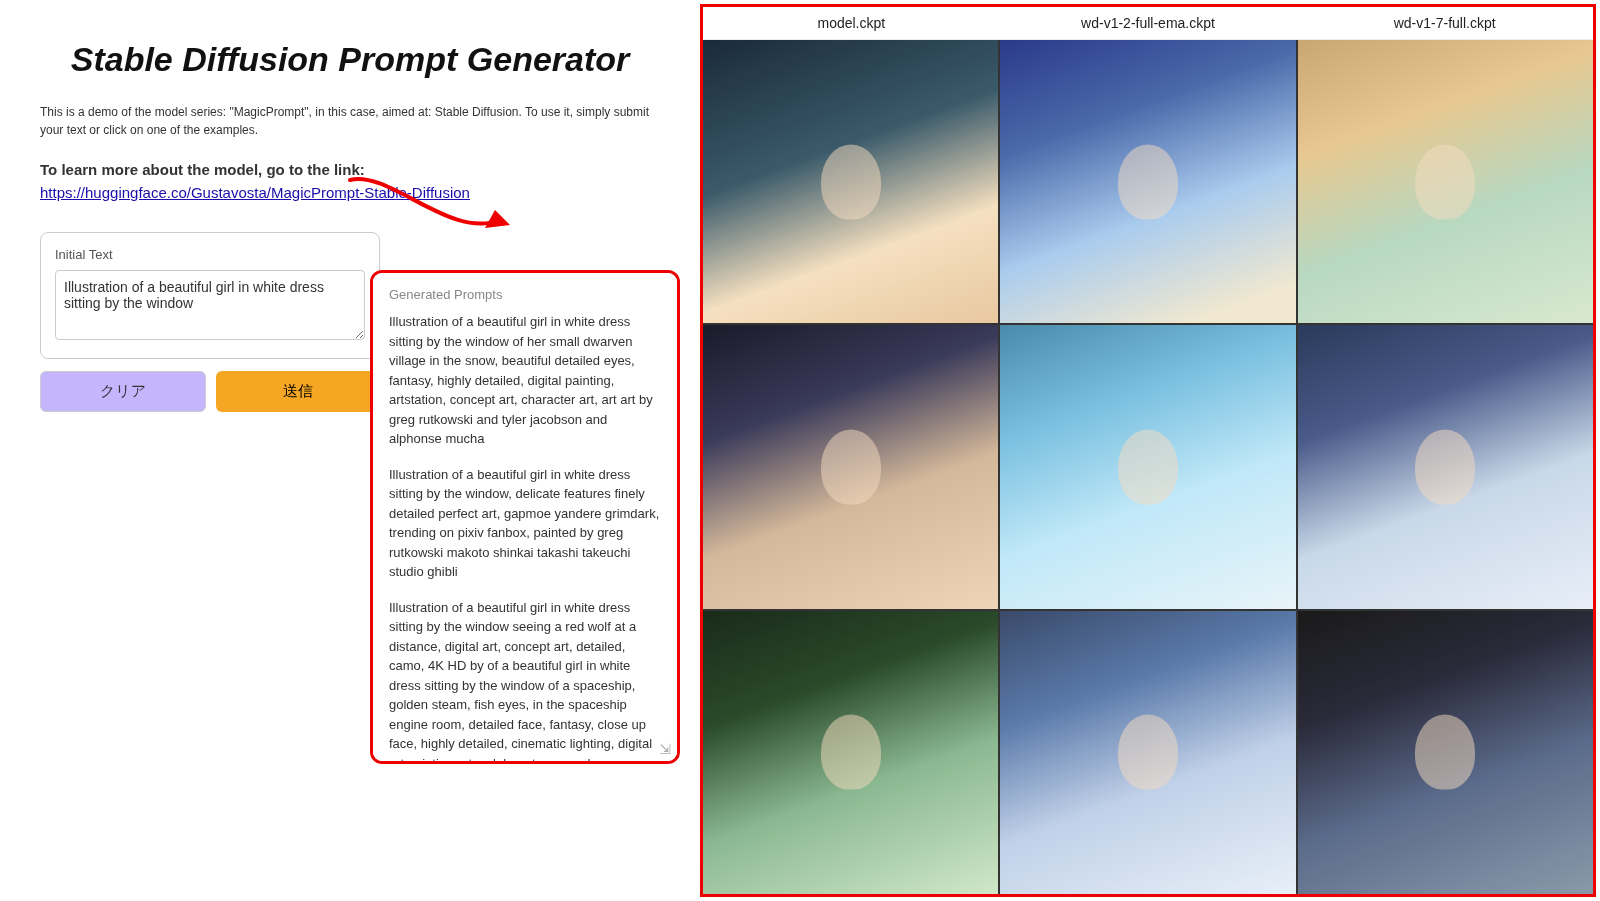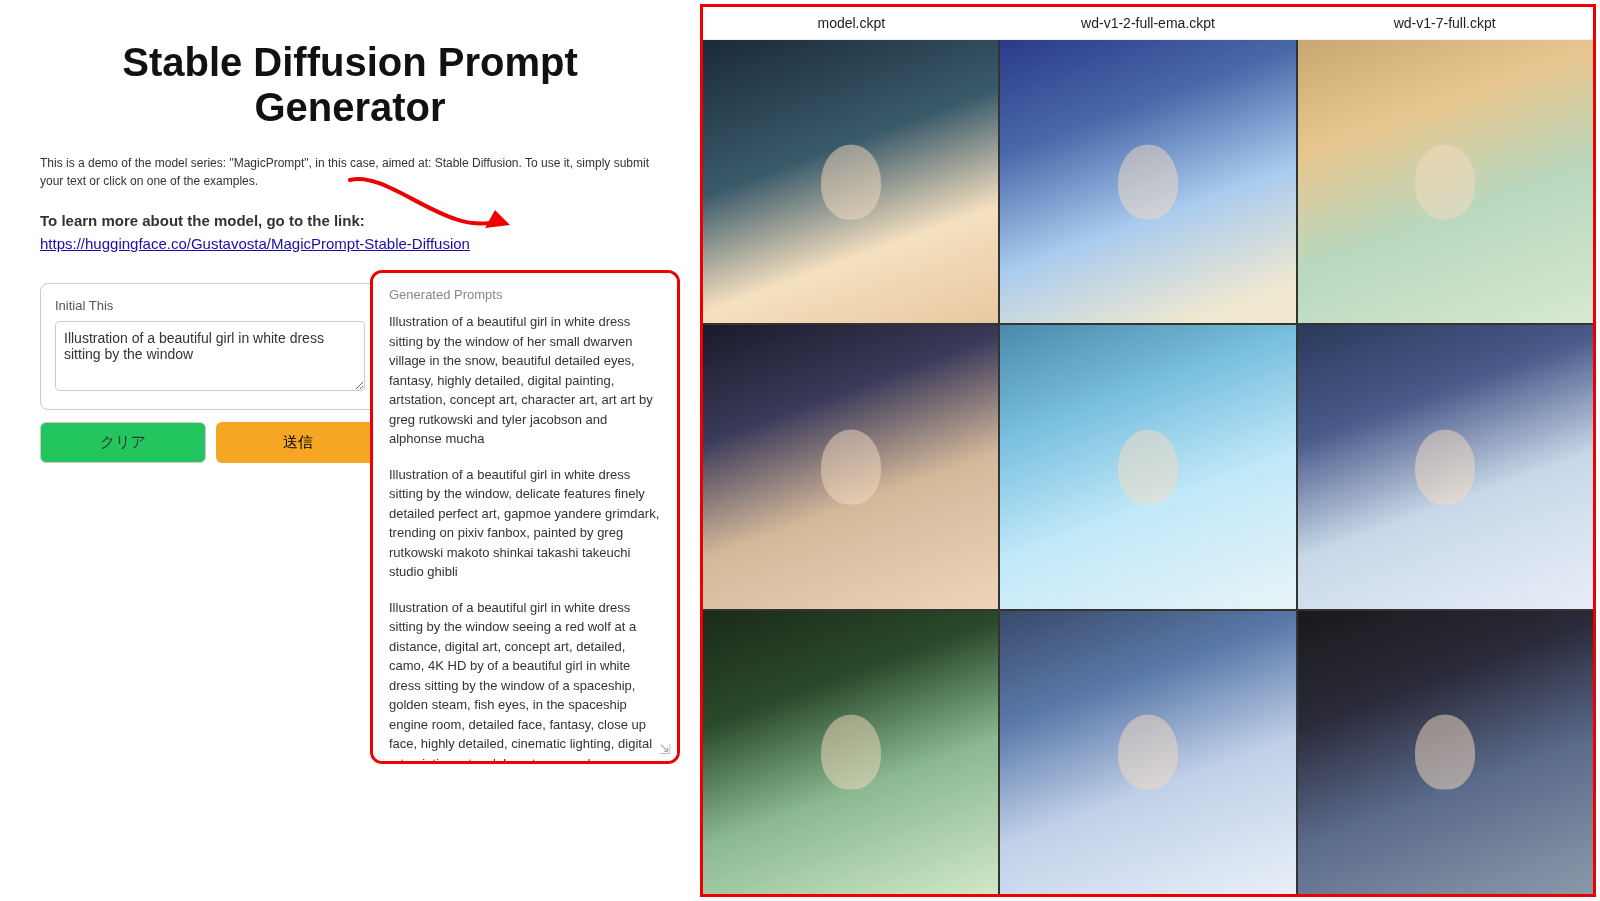--- a/index.html
+++ b/index.html
@@ -16,25 +16,26 @@
     .left-panel {
       width: 700px;
       min-width: 700px;
       padding: 40px 40px 20px 40px;
       display: flex;
       flex-direction: column;
       position: relative;
     }
 
     .page-title {
-      font-size: 40px;
+      font-size: 34px;
       font-weight: bold;
       text-align: center;
       color: #111;
       margin-bottom: 24px;
+      font-style: italic;
     }
 
     .description {
       font-size: 12px;
       color: #333;
       line-height: 1.5;
       margin-bottom: 20px;
     }
 
     .learn-more {
@@ -85,21 +86,21 @@
       gap: 10px;
       width: 340px;
     }
 
     .btn-clear {
       flex: 1;
       padding: 10px;
       font-size: 15px;
       border: 1px solid #ccc;
       border-radius: 6px;
-      background: #22c55e;
+      background: #c4b5fd;
       cursor: pointer;
       color: #333;
     }
 
     .btn-send {
       flex: 1;
       padding: 10px;
       font-size: 15px;
       border: none;
       border-radius: 6px;
@@ -227,21 +228,21 @@
   <h1 class="page-title">Stable Diffusion Prompt Generator</h1>
 
   <p class="description">This is a demo of the model series: "MagicPrompt", in this case, aimed at: Stable Diffusion. To use it, simply submit your text or click on one of the examples.</p>
 
   <p class="learn-more">
     <strong>To learn more about the model, go to the link:</strong>
     <a href="#">https://huggingface.co/Gustavosta/MagicPrompt-Stable-Diffusion</a>
   </p>
 
   <div class="input-section">
-    <div class="input-label">Initial This</div>
+    <div class="input-label">Initial Text</div>
     <textarea class="input-textarea" placeholder="Illustration of a beautiful girl in white dress sitting by the window" style="">Illustration of a beautiful girl in white dress sitting by the window</textarea>
   </div>
 
   <div class="button-row">
     <button class="btn-clear">クリア</button>
     <button class="btn-send">送信</button>
   </div>
 
   <svg class="arrow-svg" viewBox="0 0 200 130">
     <path d="M 20 20 C 60 10, 120 80, 170 60" stroke="#e00" stroke-width="4" fill="none" stroke-linecap="round"></path>

